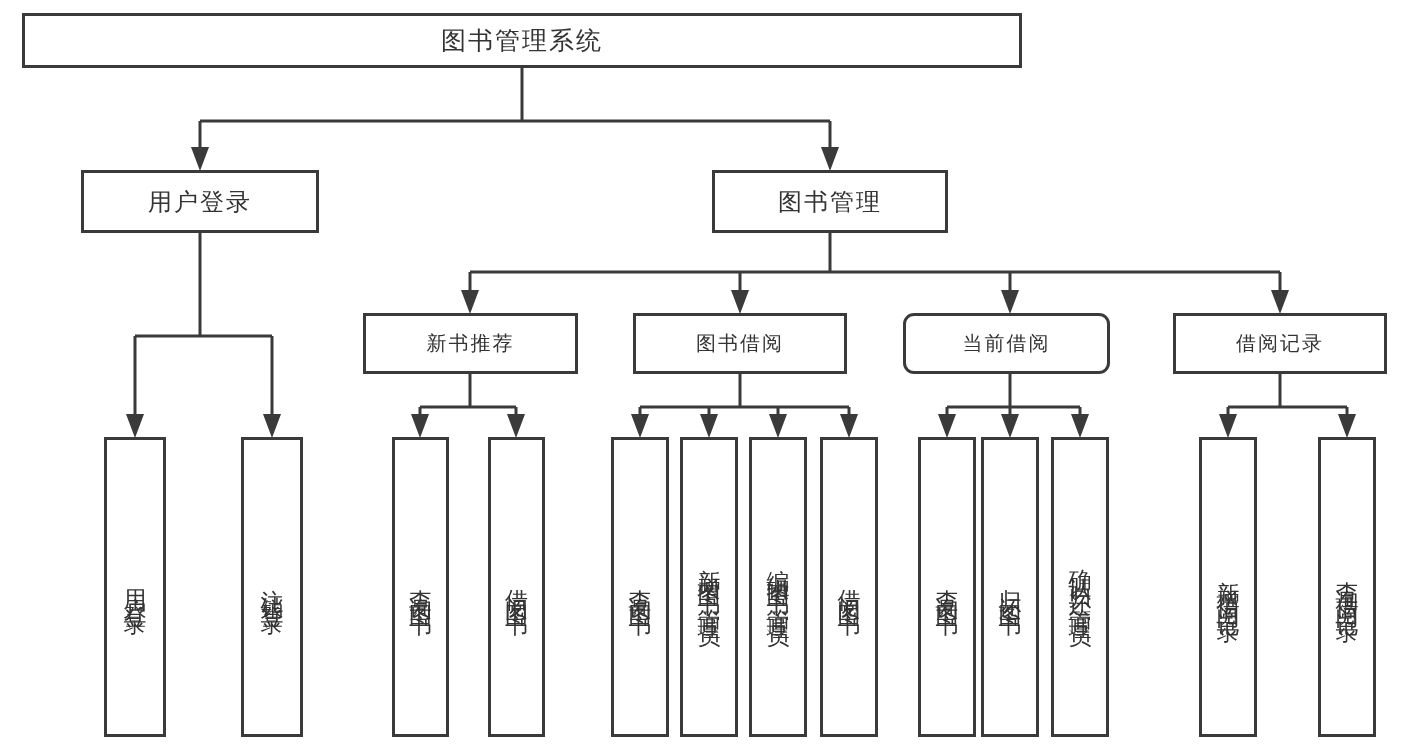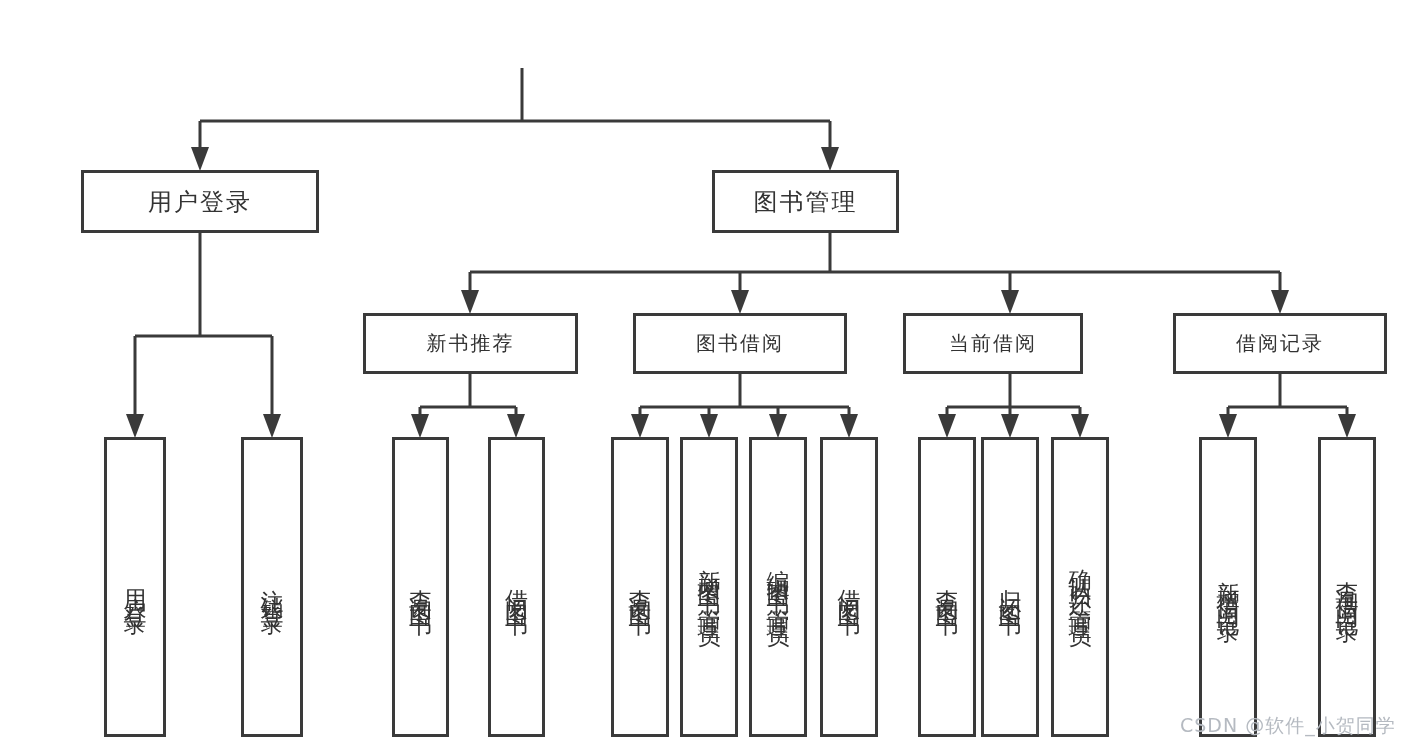--- a/index.html
+++ b/index.html
@@ -106,35 +106,38 @@
       <polygon points="769,414 787,414 778,438"></polygon>
       <polygon points="840,414 858,414 849,438"></polygon>
       <polygon points="938,414 956,414 947,438"></polygon>
       <polygon points="1001,414 1019,414 1010,438"></polygon>
       <polygon points="1071,414 1089,414 1080,438"></polygon>
       <polygon points="1219,414 1237,414 1228,438"></polygon>
       <polygon points="1338,414 1356,414 1347,438"></polygon>
     </g>
   </svg>
 
+  <div class="box" style="left:22px; top:13px; width:1000px; height:55px;">
+    <span class="root-label">图书管理系统</span>
+  </div>
 
   <div class="box" style="left:81px; top:170px; width:238px; height:63px;">
     <span class="l2-label">用户登录</span>
   </div>
-  <div class="box" style="left:712px; top:170px; width:187px; height:63px;">
+  <div class="box" style="left:712px; top:170px; width:236px; height:63px;">
     <span class="l2-label">图书管理</span>
   </div>
 
   <div class="box" style="left:363px; top:313px; width:215px; height:61px;">
     <span class="l3-label">新书推荐</span>
   </div>
   <div class="box" style="left:633px; top:313px; width:214px; height:61px;align-items:center;">
     <span class="l3-label">图书借阅</span>
   </div>
-  <div class="box" style="left:903px; top:313px; width:180px; height:61px;">
+  <div class="box" style="left:903px; top:313px; width:207px; height:61px;border-radius:11px;">
     <span class="l3-label">当前借阅</span>
   </div>
   <div class="box" style="left:1173px; top:313px; width:214px; height:61px;">
     <span class="l3-label">借阅记录</span>
   </div>
 
   <div class="box leaf" style="left:104px; top:437px; width:62px; height:300px;">
     <span class="v-text">用户登录</span>
   </div>
   <div class="box leaf" style="left:241px; top:437px; width:62px; height:300px;">
@@ -171,15 +174,14 @@
     <span class="v-text">确认归还（管理员）</span>
   </div>
 
   <div class="box leaf" style="left:1199px; top:437px; width:58px; height:300px;">
     <span class="v-text">新增借阅记录</span>
   </div>
   <div class="box leaf" style="left:1318px; top:437px; width:58px; height:300px;">
     <span class="v-text">查询借阅记录</span>
   </div>
 
-  <span class="watermark">CSDN @软件_小贺同学</span>
 
 </div>
 
 </body></html>

